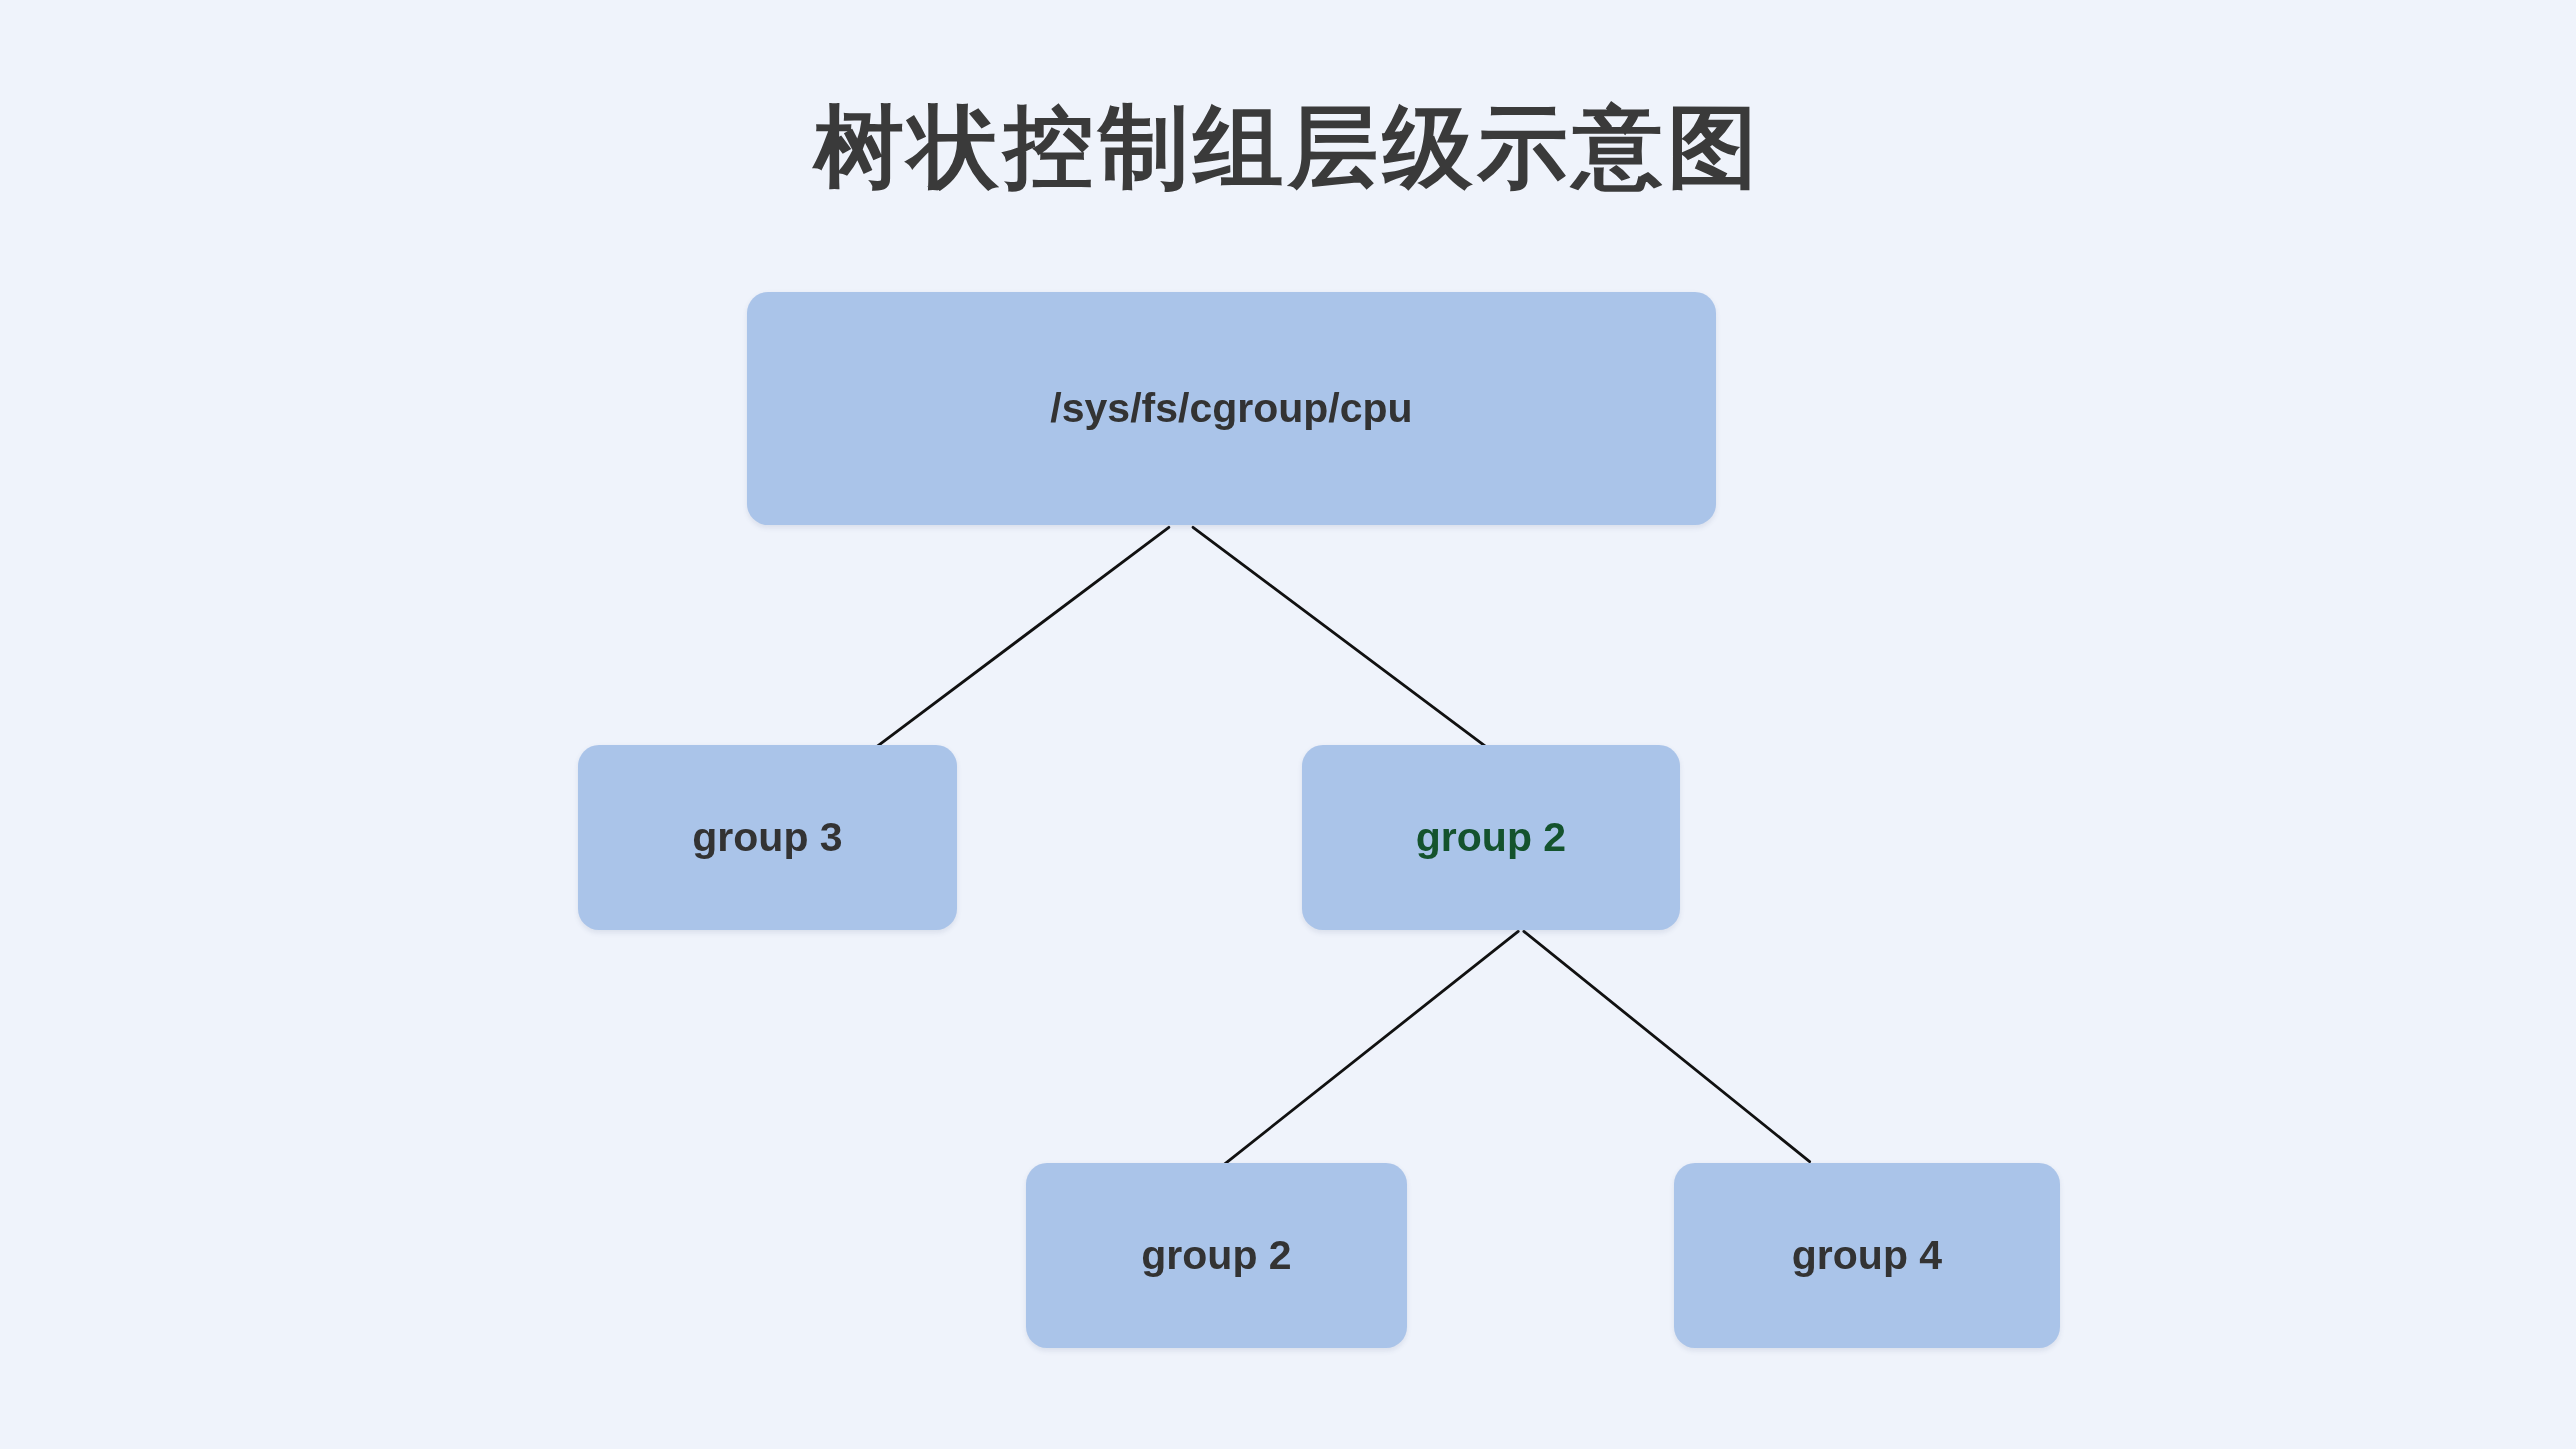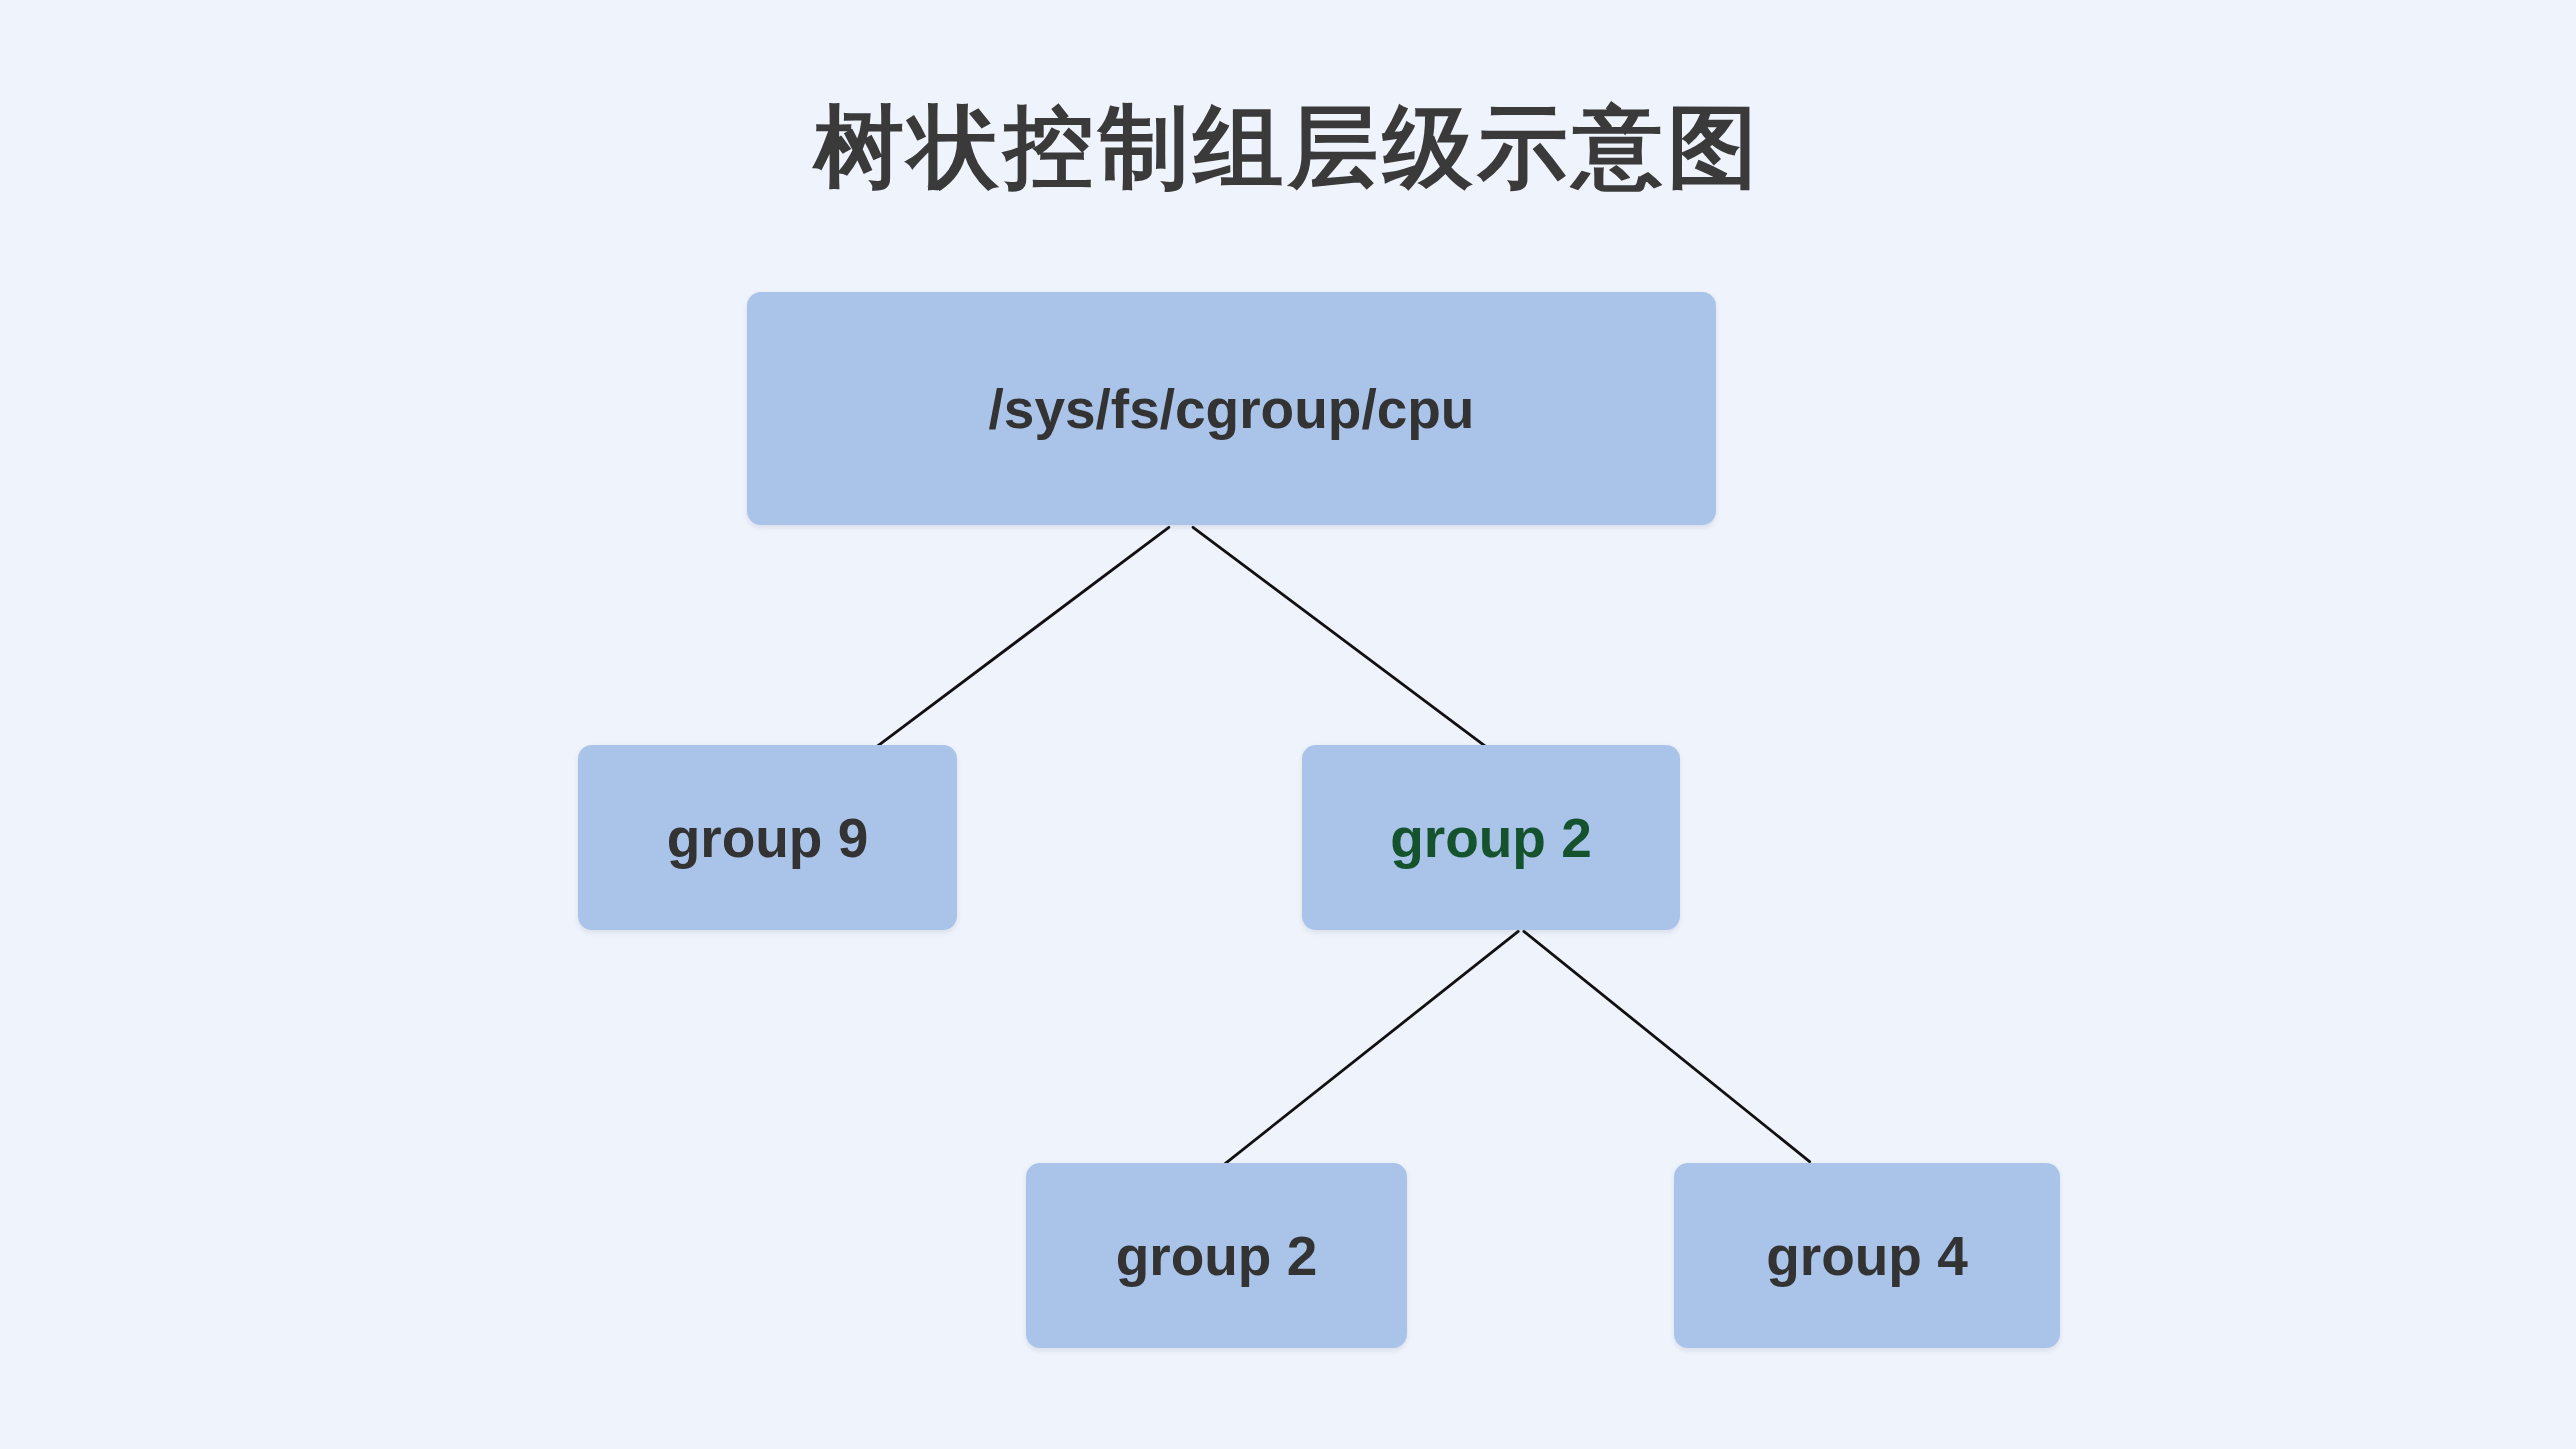--- a/index.html
+++ b/index.html
@@ -33,39 +33,39 @@
     left: 0;
     top: 0;
     width: 2576px;
     height: 1449px;
   }
   .node {
     position: absolute;
     display: flex;
     align-items: center;
     justify-content: center;
-    border-radius: 14px;
-    font-size: 55px;
+    border-radius: 21px;
+    font-size: 41px;
     font-weight: 700;
     box-shadow: 0 2.4px 4.8px rgba(70, 90, 130, 0.12);
     white-space: nowrap;
   }
 </style>
 </head>
 <body style="background: rgb(239, 243, 251);">
 
 <div class="stage">
   <div class="diagram-title" style="color: rgb(58, 58, 58);">树状控制组层级示意图</div>
   <svg class="edge-layer" viewBox="0 0 3200 1800" xmlns="http://www.w3.org/2000/svg">
       <line x1="1452" y1="655" x2="1090" y2="927" stroke="#111111" stroke-width="3.5" stroke-linecap="round"></line>
       <line x1="1482" y1="655" x2="1845" y2="927" stroke="#111111" stroke-width="3.5" stroke-linecap="round"></line>
       <line x1="1886" y1="1157" x2="1520" y2="1447" stroke="#111111" stroke-width="3.5" stroke-linecap="round"></line>
       <line x1="1893" y1="1157" x2="2248" y2="1443" stroke="#111111" stroke-width="3.5" stroke-linecap="round"></line>
     </svg>
   <div>
       <div class="node" style="left: 747px; top: 292px; width: 969px; height: 233px; background: rgb(170, 196, 233); color: rgb(51, 51, 51);">/sys/fs/cgroup/cpu</div>
-      <div class="node" style="left: 578px; top: 745px; width: 379px; height: 185px; background: rgb(170, 196, 233); color: rgb(51, 51, 51);">group 9</div>
+      <div class="node" style="left: 578px; top: 745px; width: 379px; height: 185px; background: rgb(170, 196, 233); color: rgb(51, 51, 51);">group 3</div>
       <div class="node" style="left: 1302px; top: 745px; width: 378px; height: 185px; background: rgb(170, 196, 233); color: #14532d;">group 2</div>
       <div class="node" style="left: 1026px; top: 1163px; width: 381px; height: 185px; background: rgb(170, 196, 233); color: rgb(51, 51, 51);">group 2</div>
       <div class="node" style="left: 1650px; top: 1163px; width: 386px; height: 185px; background: rgb(170, 196, 233); color: rgb(51, 51, 51); margin-left: 24px;">group 4</div>
     </div>
 </div>
 
 
 </body></html>

